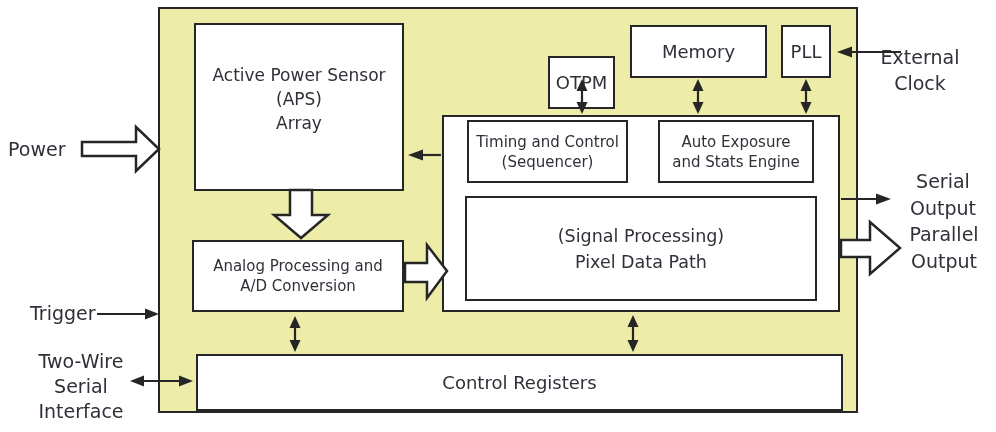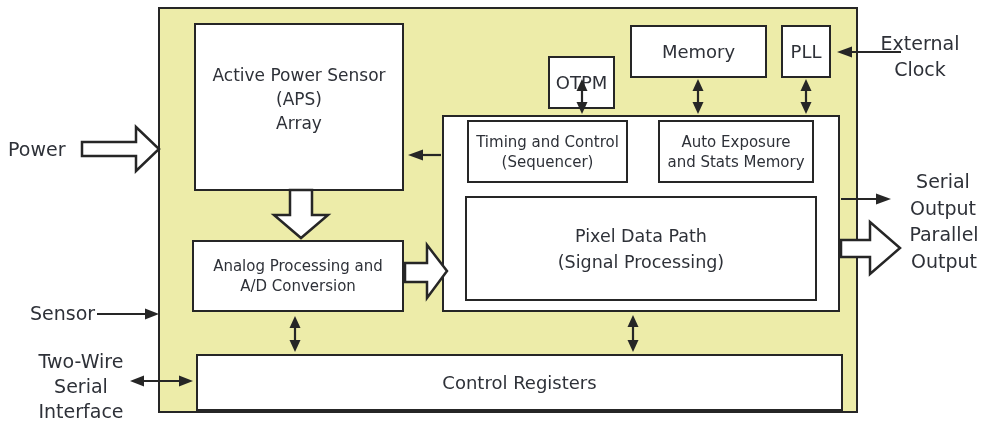--- a/index.html
+++ b/index.html
@@ -26,21 +26,21 @@
   .timing{left:467px;top:120px;width:161px;height:63px;font-size:15px;line-height:20px;z-index:3;}
   .autoexp{left:658px;top:120px;width:156px;height:63px;font-size:15px;line-height:20px;z-index:3;}
   .pixel{left:465px;top:196px;width:352px;height:105px;font-size:17.5px;line-height:26px;z-index:3;}
   .otpm{left:548px;top:25px;width:67px;height:53px;font-size:18px;margin-top:31px;}
   .memory{left:630px;top:25px;width:137px;height:53px;font-size:18px;}
   .pll{left:781px;top:25px;width:50px;height:53px;font-size:18px;}
   .control{left:196px;top:354px;width:647px;height:57px;font-size:18px;z-index:3;}
 
   .ext-label{position:absolute;z-index:4;font-size:19px;line-height:26px;text-align:center;color:var(--text);}
   .lbl-power{left:8px;top:136px;width:60px;text-align:left;}
-  .lbl-extclock{left:872px;top:30px;width:96px;}
+  .lbl-extclock{left:872px;top:44px;width:96px;}
   .lbl-serial{left:905px;top:168px;width:76px;line-height:27px;}
   .lbl-parallel{left:903px;top:221px;width:82px;line-height:27px;}
   .lbl-trigger{left:30px;top:300px;width:70px;text-align:left;}
   .lbl-twowire{left:20px;top:349px;width:122px;line-height:25px;}
 
   svg.arrows{position:absolute;left:0;top:0;z-index:5;pointer-events:none;}
   .hollow{fill:#ffffff;stroke:var(--line);stroke-width:2.5;stroke-linejoin:miter;}
   .wire{stroke:var(--line);stroke-width:2.2;fill:none;}
   .head{fill:var(--line);stroke:none;}
 </style>
@@ -64,26 +64,26 @@
 
   <div class="box digital"></div>
 
   <div class="box timing">
     <div class="ln">Timing and Control</div>
     <div class="ln">(Sequencer)</div>
   </div>
 
   <div class="box autoexp">
     <div class="ln">Auto Exposure</div>
-    <div class="ln">and Stats Memory</div>
+    <div class="ln">and Stats Engine</div>
   </div>
 
   <div class="box pixel">
+    <div class="ln">(Signal Processing)</div>
     <div class="ln">Pixel Data Path</div>
-    <div class="ln">(Signal Processing)</div>
   </div>
 
   <div class="box otpm">
     <div class="ln">OTPM</div>
   </div>
 
   <div class="box memory">
     <div class="ln">Memory</div>
   </div>
 
@@ -105,21 +105,21 @@
   <div class="ext-label lbl-serial">
     <div>Serial</div>
     <div>Output</div>
   </div>
 
   <div class="ext-label lbl-parallel">
     <div>Parallel</div>
     <div>Output</div>
   </div>
 
-  <div class="ext-label lbl-trigger">Sensor</div>
+  <div class="ext-label lbl-trigger">Trigger</div>
 
   <div class="ext-label lbl-twowire">
     <div>Two-Wire</div>
     <div>Serial</div>
     <div>Interface</div>
   </div>
 
   <svg class="arrows" width="996" height="432" viewBox="0 0 996 432">
 
     <polygon class="hollow" points="82,142 136,142 136,127 159,149 136,171 136,156 82,156"></polygon>

